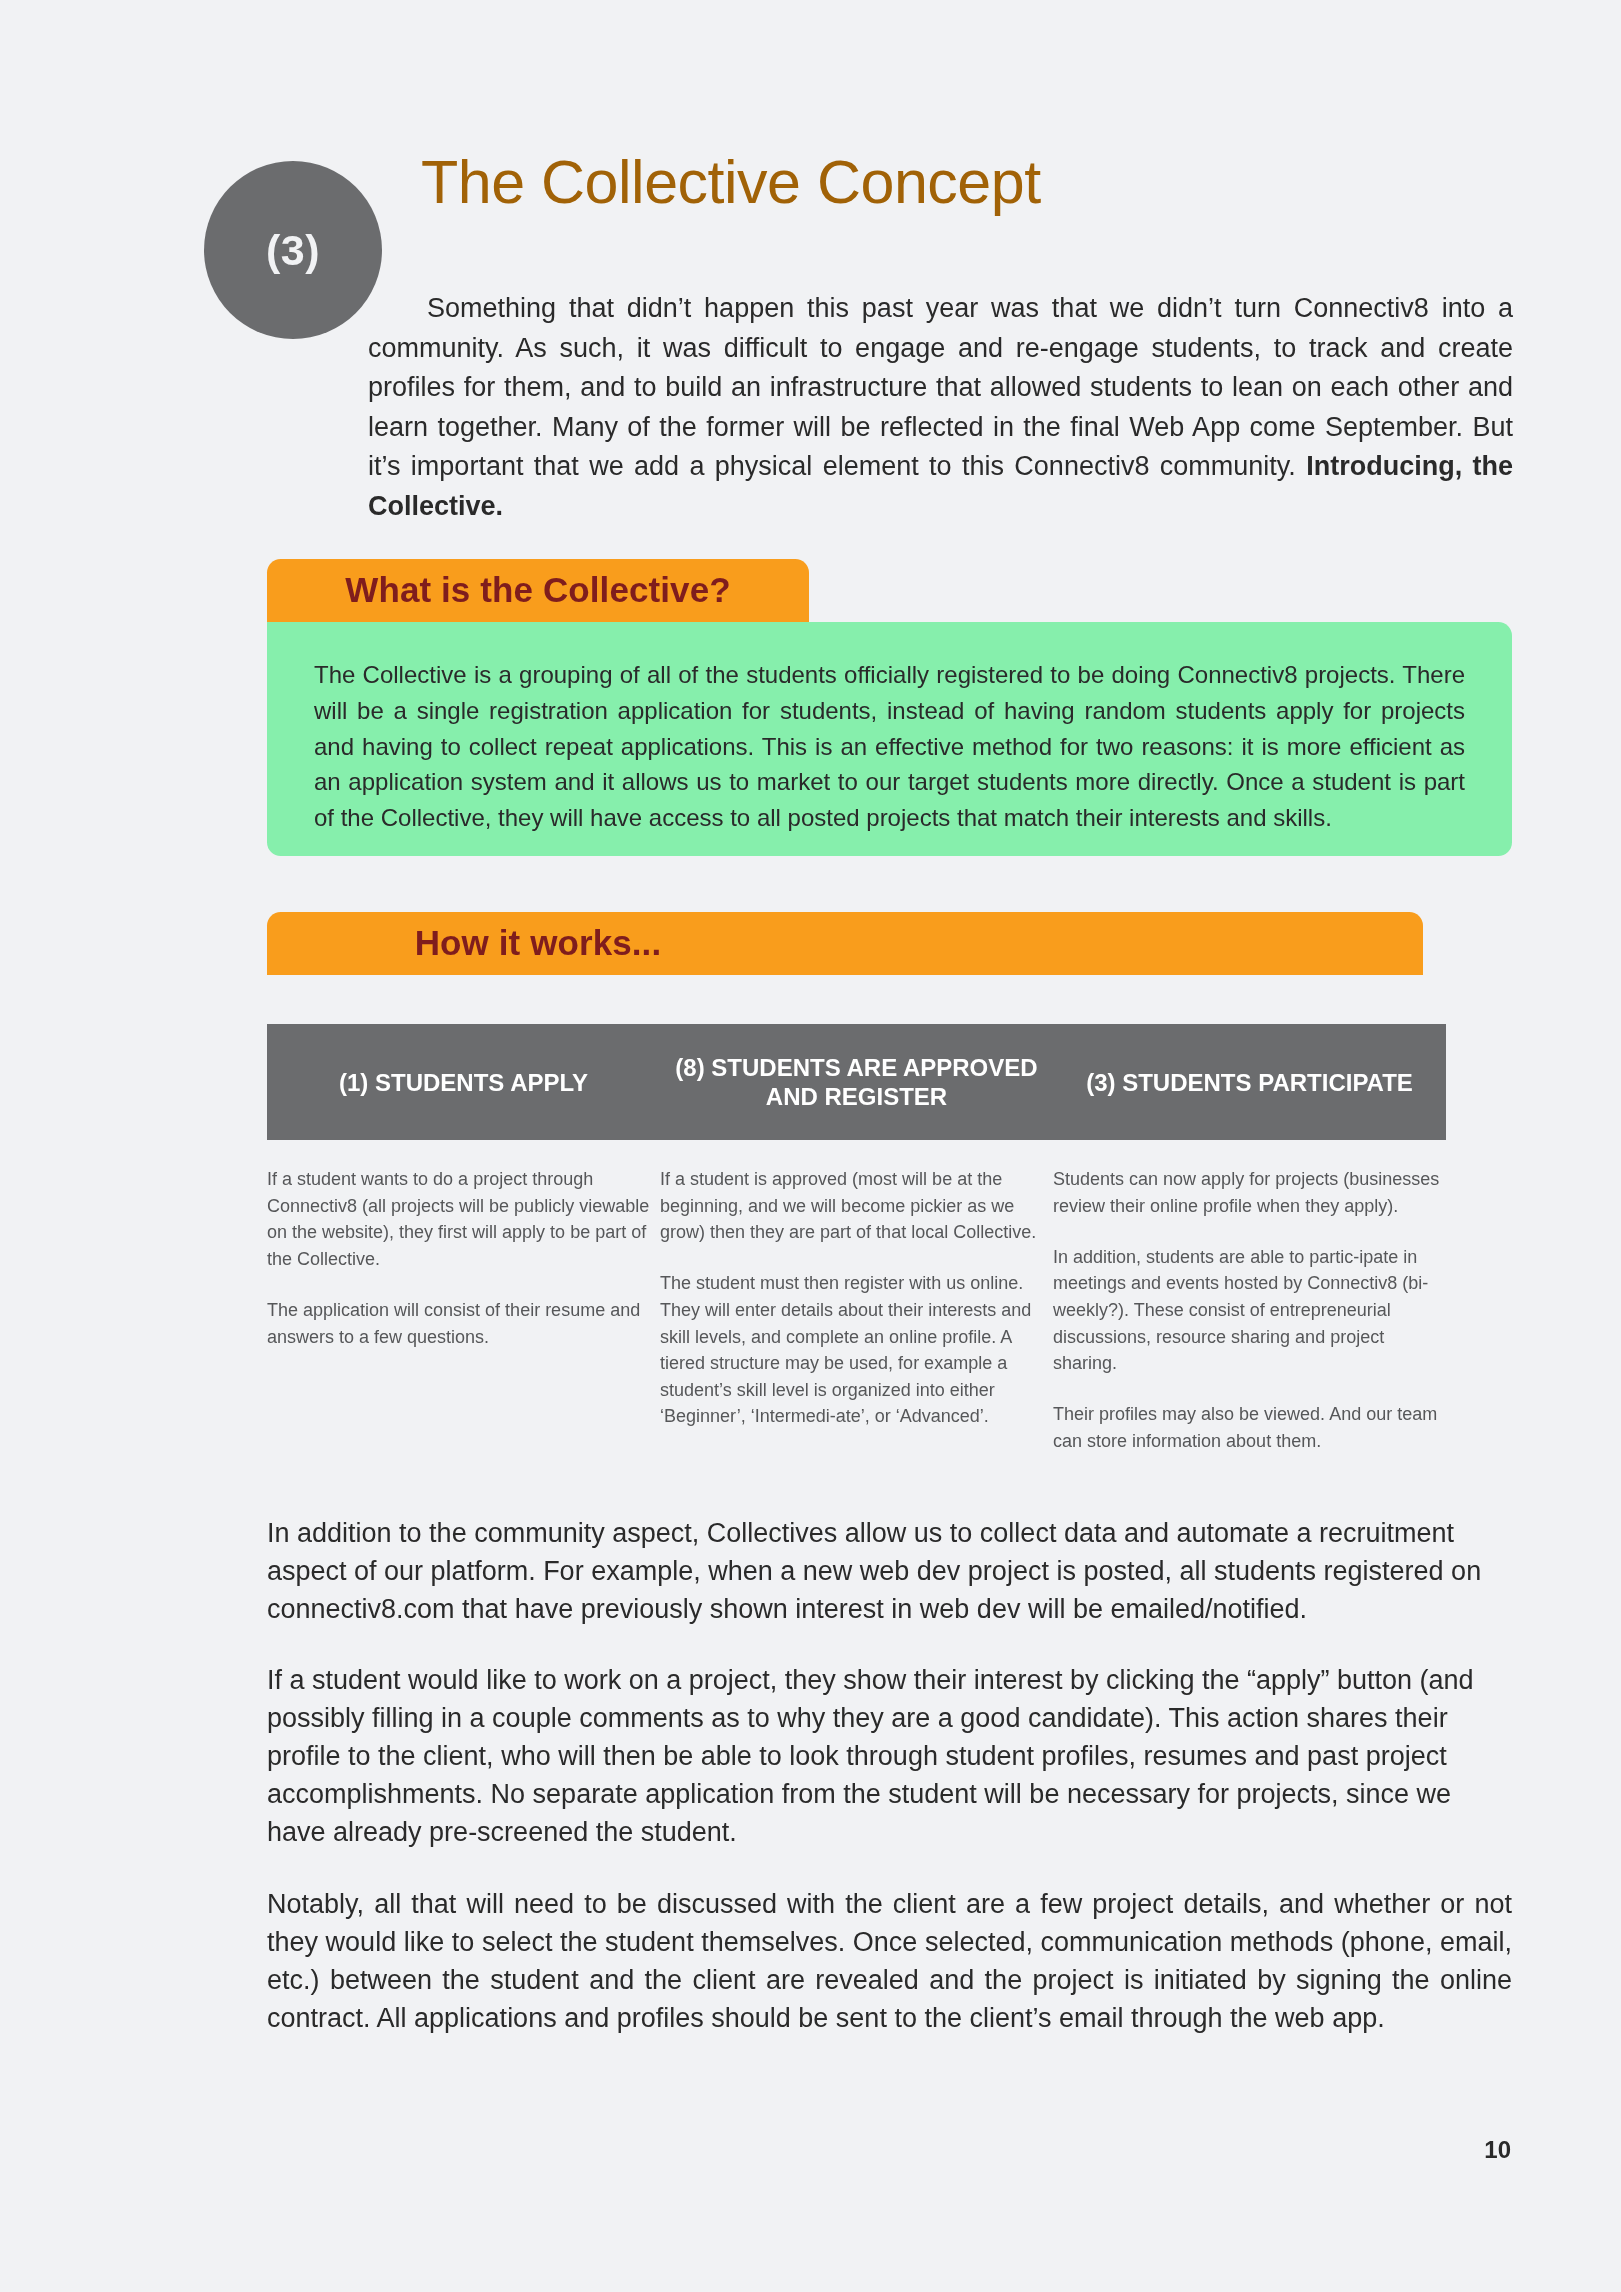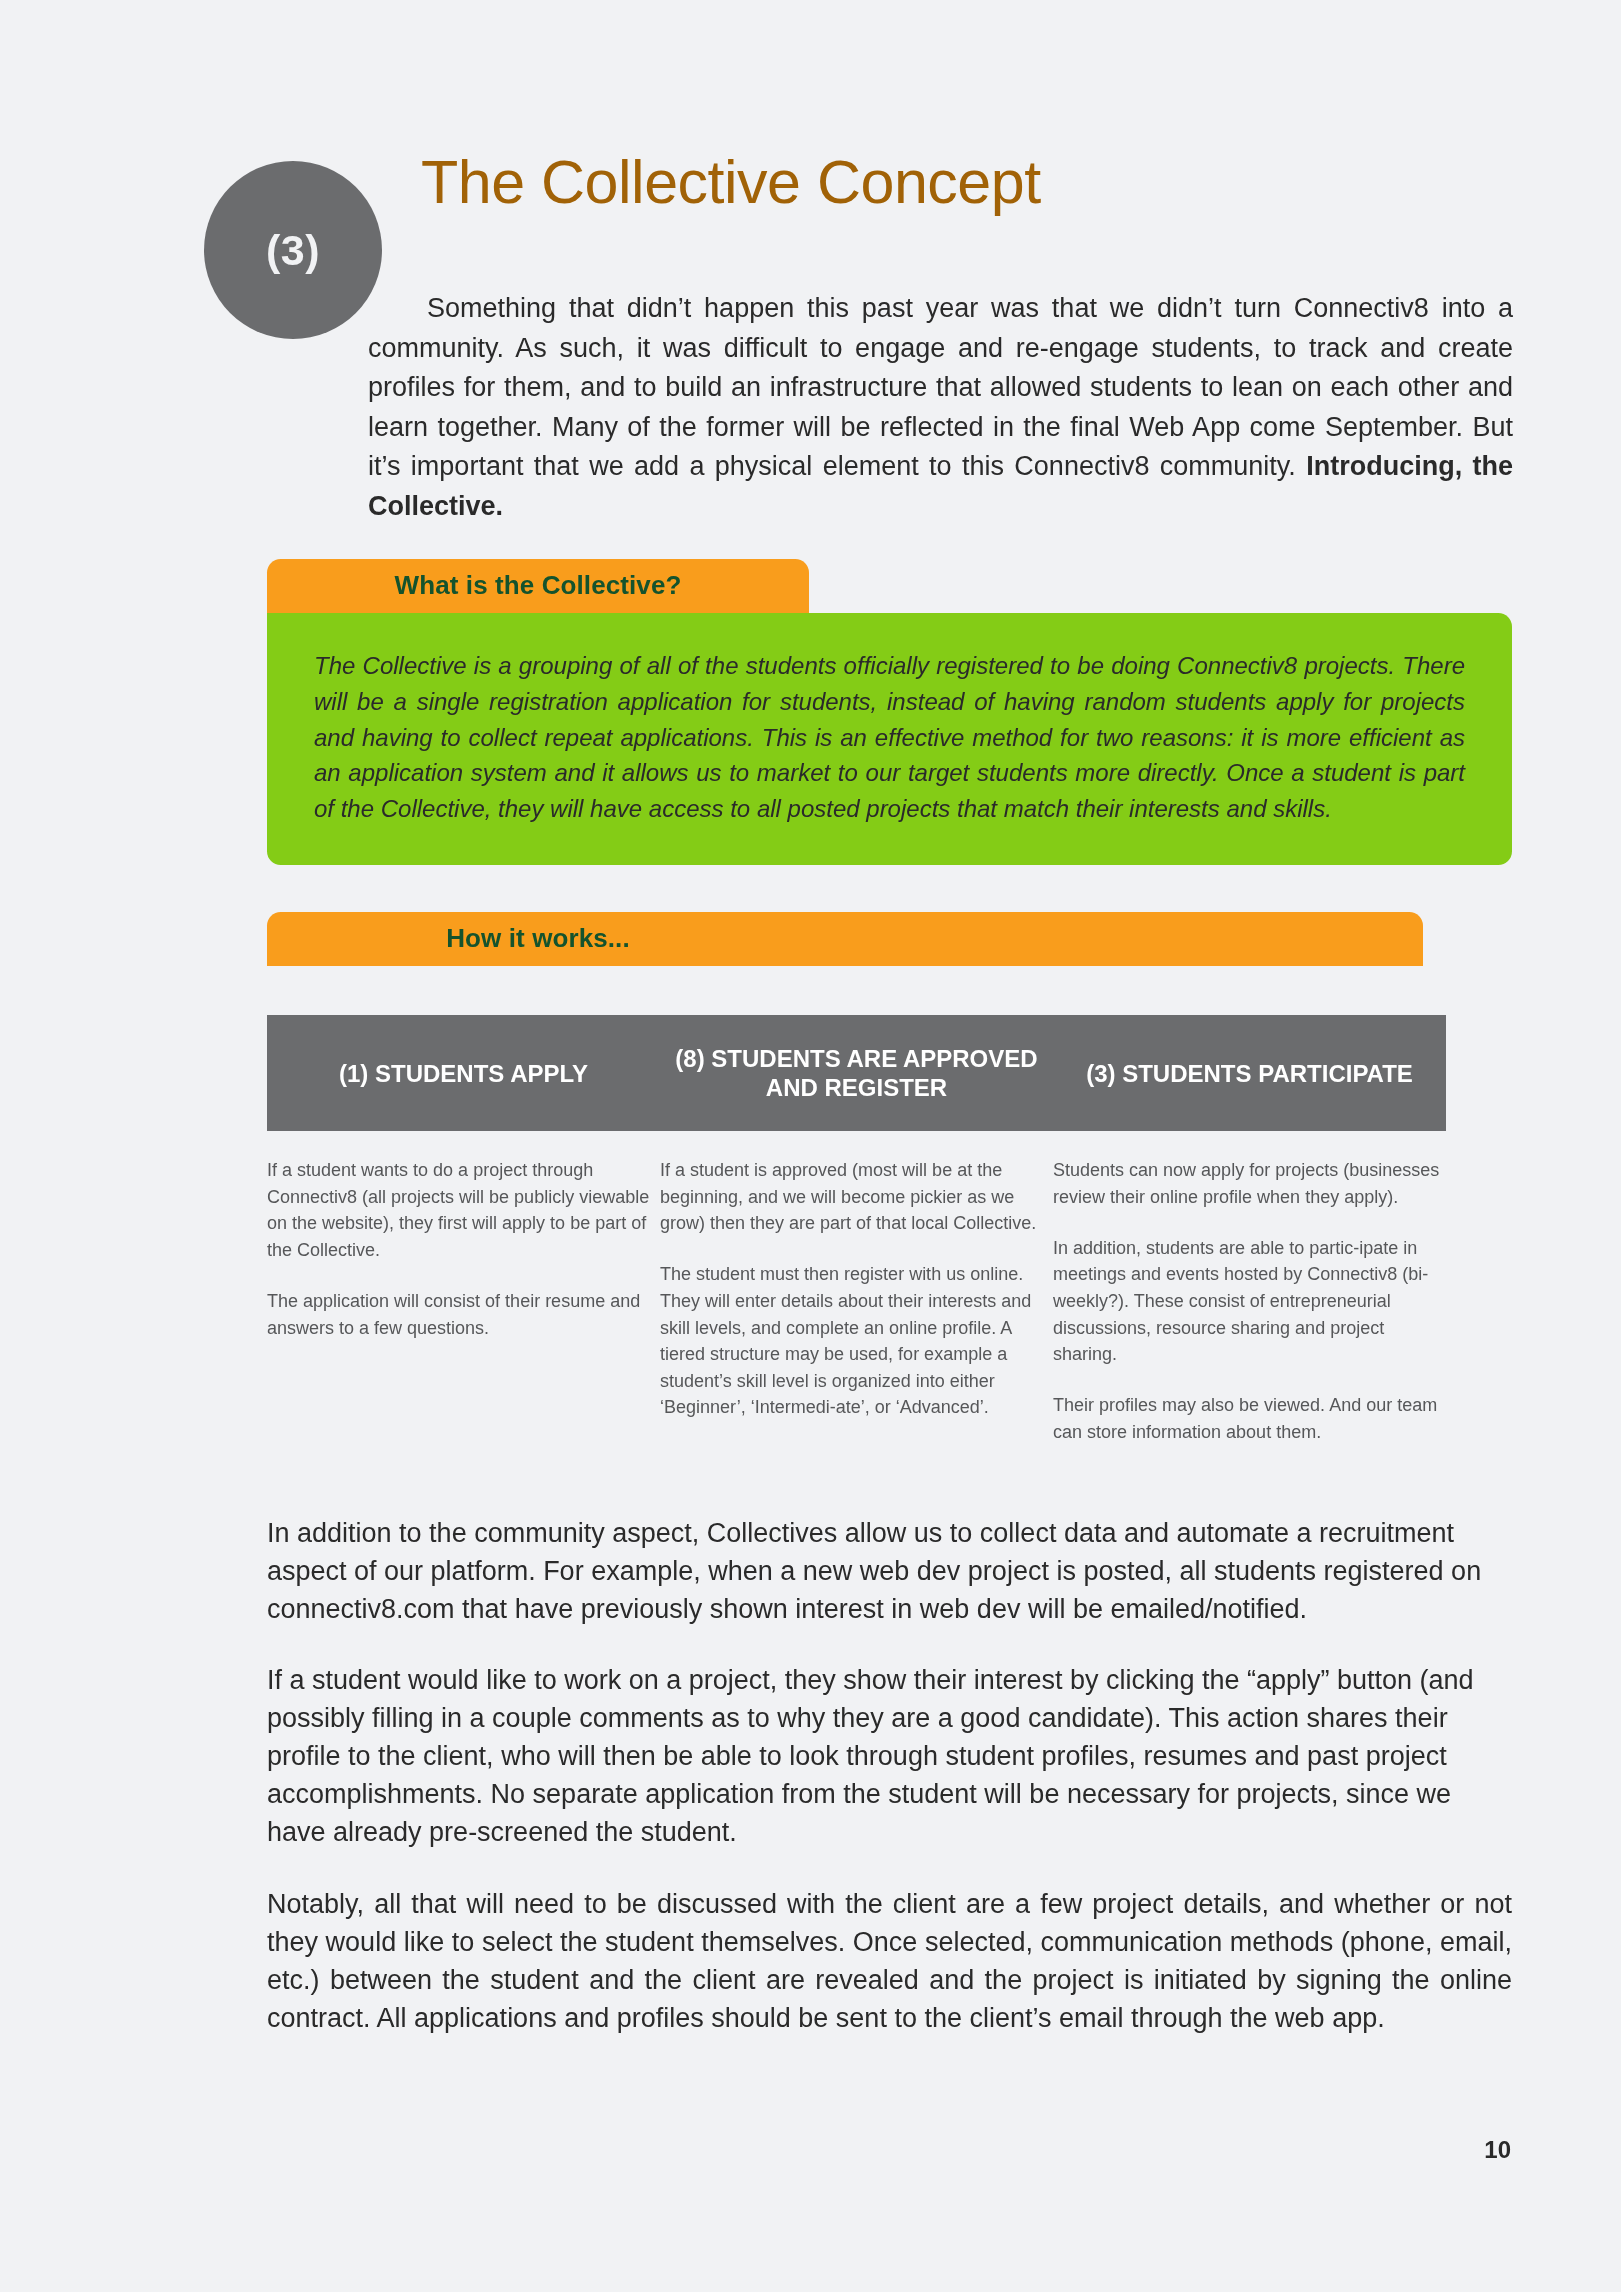--- a/index.html
+++ b/index.html
@@ -74,22 +74,22 @@
   
   .card-block {
     position: absolute;
     left: 267px;
     width: 1245px;
   }
   .card-collective { top: 559px; }
 
   .tab-orange {
     background: #f99d1c;
-    color: #14532d;
-    font-size: 26px;
+    color: #7f1d1d;
+    font-size: 35px;
     font-weight: 700;
     border-radius: 13.7px 13.7px 0 0;
     padding: 10.8px 0 12.7px 0;
     text-align: center;
     position: relative;
     z-index: 3;
     letter-spacing: 0.1px;
   }
   .tab-collective {
     width: 542px;
@@ -98,27 +98,26 @@
     width: 1156px;
     text-align: left;
     padding-left: 0;
   }
   .tab-howitworks .tab-label {
     display: inline-block;
     width: 542px;
     text-align: center;
   }
   .card-white {
-    background: #84cc16;
+    background: #86efac;
     border-radius: 0 13.7px 13.7px 13.7px;
-    padding: 35px 47px 39px 47px;
+    padding: 35px 47px 21px 47px;
     position: relative;
     z-index: 2;
     box-shadow: 0 0 0 0 rgba(0,0,0,0);
-    font-style: italic;
   }
   .card-white p {
     margin: 0;
     font-size: 24px;
     line-height: 1.48;
     color: #2a2a2a;
     text-align: justify;
   }
 
   

